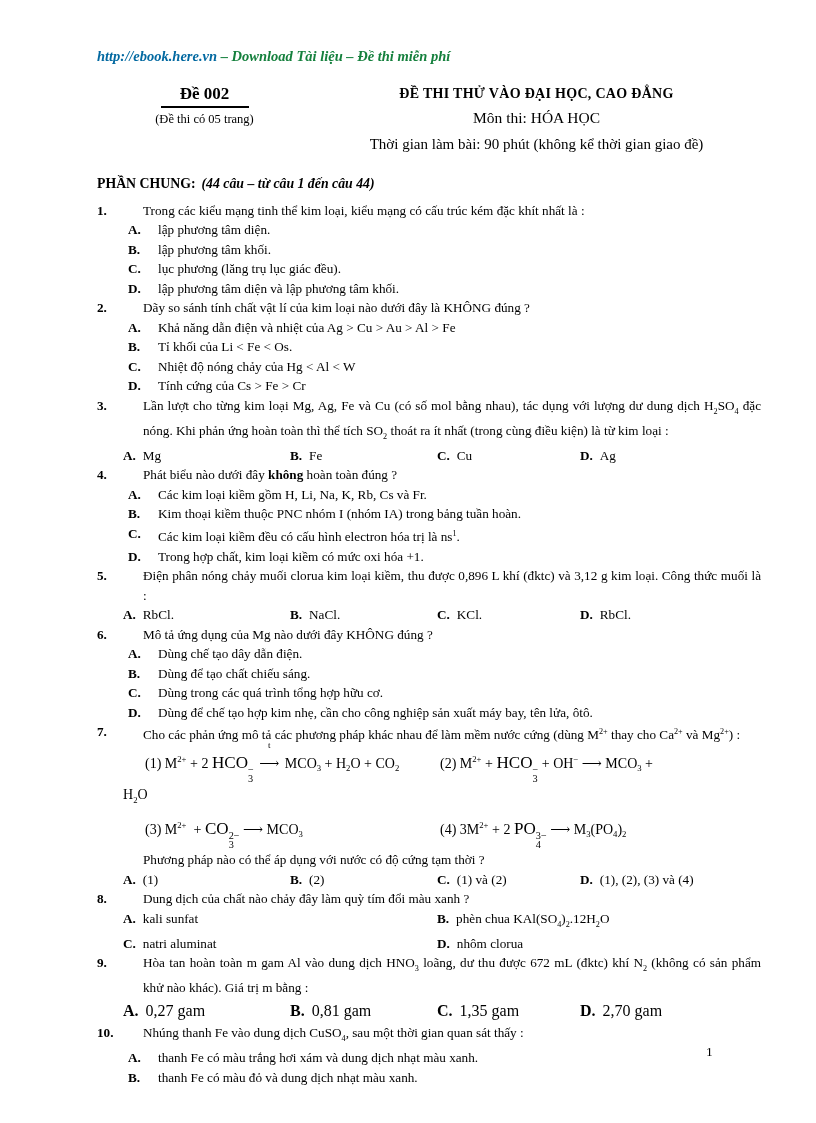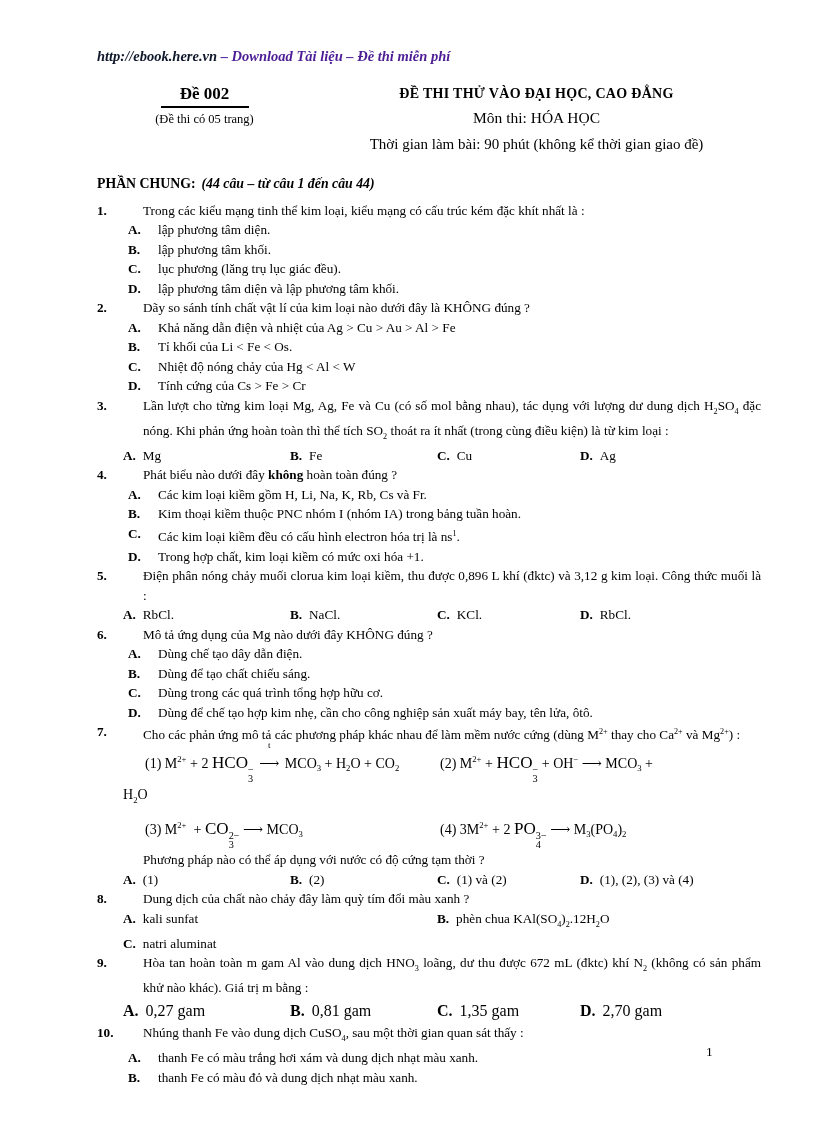--- a/index.html
+++ b/index.html
@@ -2,22 +2,22 @@
 <html><head>
 <meta charset="utf-8">
 <style>
   html,body{margin:0;padding:0;background:#fff;}
   .page{position:relative;width:816px;height:1123px;background:#ffffff;overflow:hidden;
         font-family:"Liberation Serif","DejaVu Serif",serif;color:#000;}
   .content{position:absolute;left:97px;top:46px;width:664px;font-size:13.2px;line-height:19.5px;}
 
   
   .hlink{font-weight:bold;font-style:italic;font-size:14.5px;line-height:20px;}
-  .hlink .blue{color:#0f172a;text-decoration:none;}
-  .hlink .red{color:#4c1d95;}
+  .hlink .blue{color:#0369a1;text-decoration:none;}
+  .hlink .red{color:#15803d;}
   .hcols{display:flex;margin-top:17px;}
   .hleft{width:215px;text-align:center;flex-shrink:0;}
   .code{font-size:17px;font-weight:bold;line-height:22px;}
   .rule{width:88px;border-bottom:2px solid #000;margin:1px auto 3px auto;}
   .note{font-size:12.5px;line-height:16px;}
   .hright{flex:1;text-align:center;}
   .title{font-weight:bold;font-size:14px;line-height:22px;letter-spacing:.3px;}
   .subject{font-size:15.5px;line-height:26px;}
   .duration{font-size:15px;line-height:26px;}
 
@@ -232,20 +232,21 @@
           </div>
         </div>
         <div class="q">
           <div class="qnum">8.</div>
           <div class="qbody">
             <div class="qtext">Dung dịch của chất nào chảy đây làm quỳ tím đổi màu xanh ?</div>
             <div class="ogrid2">
               <span class="oc"><b>A.</b><span>kali sunfat</span></span>
               <span class="oc"><b>B.</b><span>phèn chua KAl(SO<sub>4</sub>)<sub>2</sub>.12H<sub>2</sub>O</span></span>
               <span class="oc"><b>C.</b><span>natri aluminat</span></span>
+              <span class="oc"><b>D.</b><span>nhôm clorua</span></span>
             </div>
           </div>
         </div>
         <div class="q">
           <div class="qnum">9.</div>
           <div class="qbody">
             <div class="qtext">Hòa tan hoàn toàn m gam Al vào dung dịch HNO<sub>3</sub> loãng, dư thu được 672 mL (đktc) khí N<sub>2</sub> (không có sản phẩm khử nào khác). Giá trị m bằng :</div>
             <div class="orow large">
               <span class="oc"><b>A.</b><span>0,27 gam</span></span>
               <span class="oc"><b>B.</b><span>0,81 gam</span></span>

